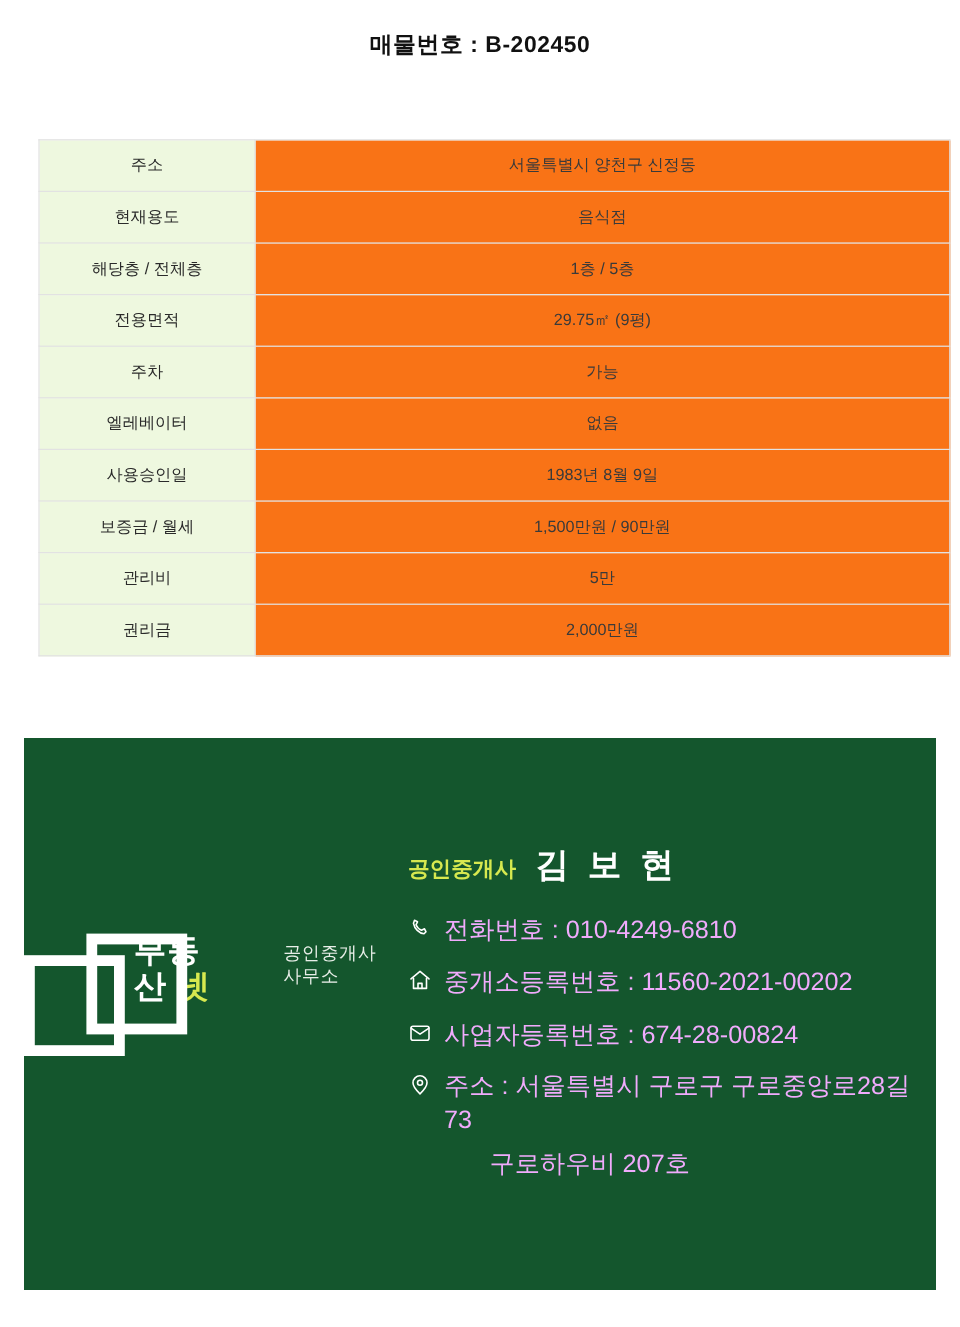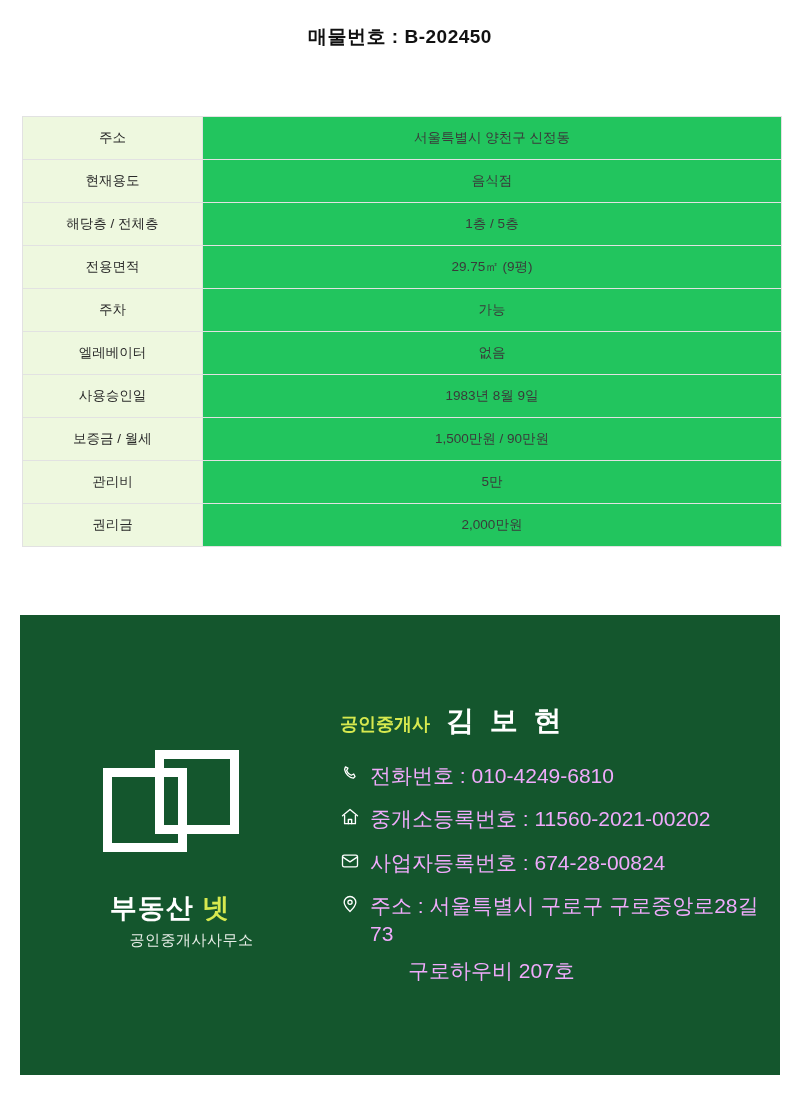--- a/index.html
+++ b/index.html
@@ -22,21 +22,21 @@
   }
   .title {
     text-align: center;
     font-size: 19px;
     font-weight: bold;
     color: #111111;
     letter-spacing: 0.5px;
     padding-top: 24px;
   }
   .spec-table-wrap {
-    margin: 66px 20px 0 22px;
+    margin: 66px 20px 0 32px;
   }
   table.spec {
     width: 760px;
     border-collapse: collapse;
     table-layout: fixed;
   }
   table.spec td {
     border: 1px solid #e2e2e2;
     height: 43px;
     font-size: 13.5px;
@@ -44,38 +44,37 @@
   }
   table.spec td.label {
     width: 180px;
     background: #eef8df;
     text-align: center;
     color: #2a2a2a;
     font-weight: normal;
   }
   table.spec td.value {
     text-align: center;
-    background: #22c55e;
+    background: #f97316;
     color: #3a3a3a;
   }
   .card {
     margin: 68px 20px 0 20px;
     width: 760px;
     height: 460px;
     background: #14562d;
     position: relative;
     display: flex;
     flex-direction: row;
     align-items: center;
   }
   .card-left {
     width: 300px;
     display: flex;
-    flex-direction: column;
-    align-items: center;
+    align-items: flex-start;
     justify-content: center;
     padding-top: 10px;
   }
   .logo-mark {
     position: relative;
     width: 135px;
     height: 118px;
     margin-bottom: 26px;
   }
   .logo-sq {

